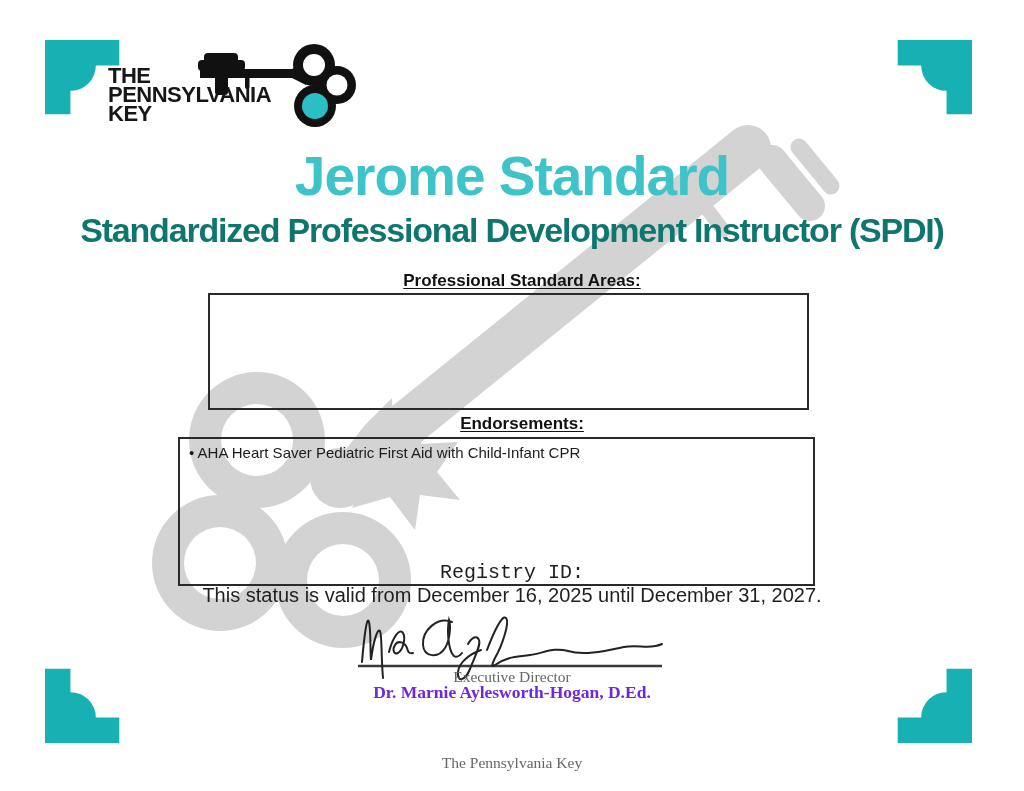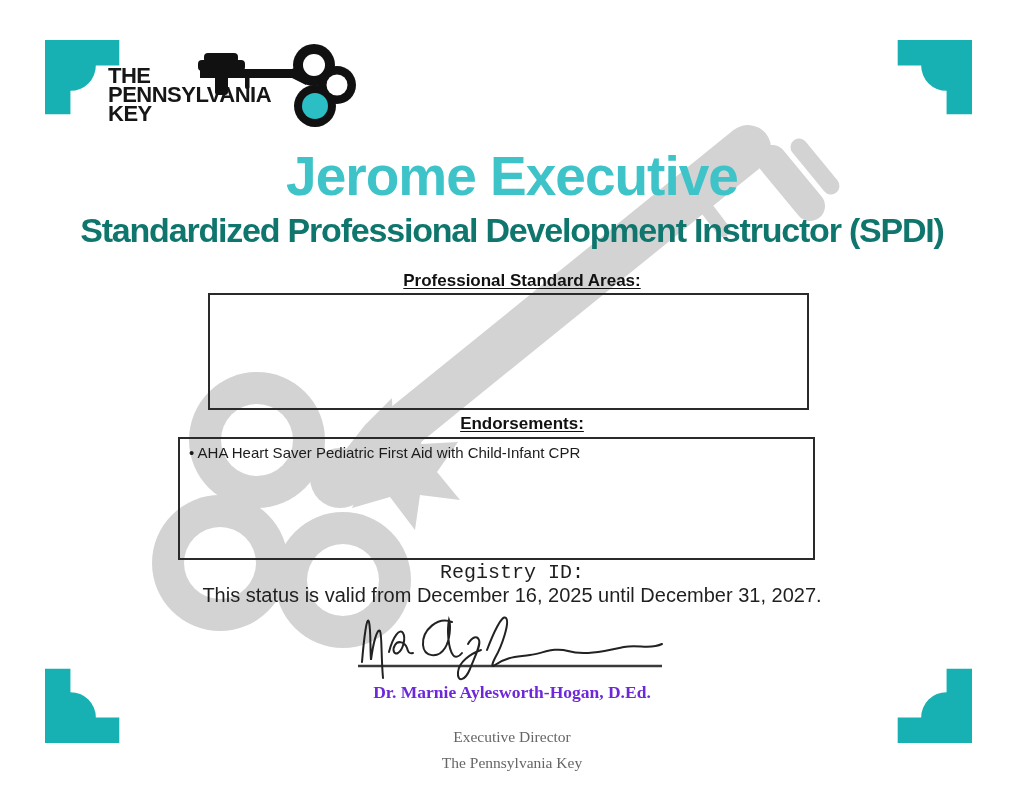--- a/index.html
+++ b/index.html
@@ -41,34 +41,34 @@
     text-decoration:underline; text-underline-offset:2px;padding-left:20px;
   }
   .psa-heading { top:271px; }
   .end-heading { top:414px; }
   
   .area-box {
     position:absolute; border:2px solid #2a2a2a;
     background:transparent; z-index:2;
   }
   .psa-box { left:208px; top:293px; width:601px; height:117px; }
-  .end-box { left:178px; top:437px; width:637px; height:123px; padding:5px 9px; }
+  .end-box { left:178px; top:437px; width:637px; height:149px; padding:5px 9px; }
   .end-item { font-size:15px; color:#1c1c1c; text-align:left; }
   
   .registry-label { top:561px; font-size:20px;font-family:Liberation Mono, monospace; }
   .validity-line  { top:584px; font-size:20px; }
   
   .signature-wrap { position:absolute; left:0; right:0; top:604px; z-index:2; text-align:center; }
   .signature-wrap svg { display:inline-block; }
   .signer-name {
     top:682px; font-family:"Liberation Serif", serif;
     font-size:17.5px; font-weight:700; color:#6d28d9;
   }
   .signer-title {
-    top:728px; font-family:"Liberation Serif", serif;
+    top:668px; font-family:"Liberation Serif", serif;
     font-size:15.5px; color:#666666;
   }
   .signer-org {
     top:722px; font-family:"Liberation Serif", serif;
     font-size:15.5px; color:#666666;margin-top:32px;
   }
 </style>
 </head>
 <body>
 
@@ -142,21 +142,21 @@
       <circle cx="122" cy="27" r="21"></circle>
       <circle cx="145" cy="47" r="19"></circle>
       <circle cx="123" cy="68" r="21"></circle>
     </g>
 
     <circle cx="122" cy="27" r="11" fill="#ffffff"></circle>
     <circle cx="145" cy="47" r="10.5" fill="#ffffff"></circle>
     <circle cx="123" cy="68" r="13" fill="#2bbec4"></circle>
   </svg>
 
-  <div class="centered recipient-name">Jerome Executive</div>
+  <div class="centered recipient-name">Jerome Standard</div>
 
   <div class="centered credential-title">Standardized Professional Development Instructor (SPDI)</div>
 
   <div class="centered section-heading psa-heading">Professional Standard Areas:</div>
   <div class="area-box psa-box"></div>
 
   <div class="centered section-heading end-heading">Endorsements:</div>
   <div class="area-box end-box">
     <div class="end-item">• AHA Heart Saver Pediatric First Aid with Child-Infant CPR</div>
   </div>

